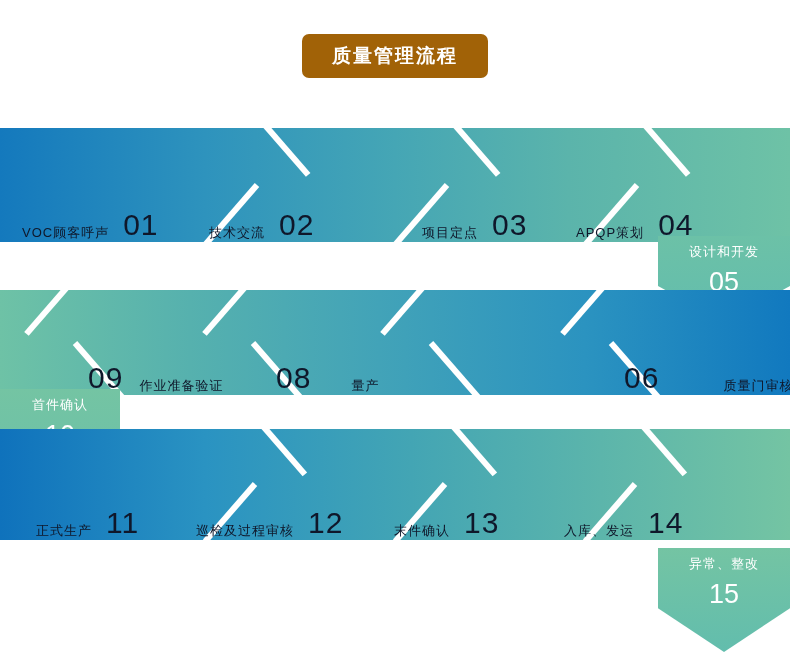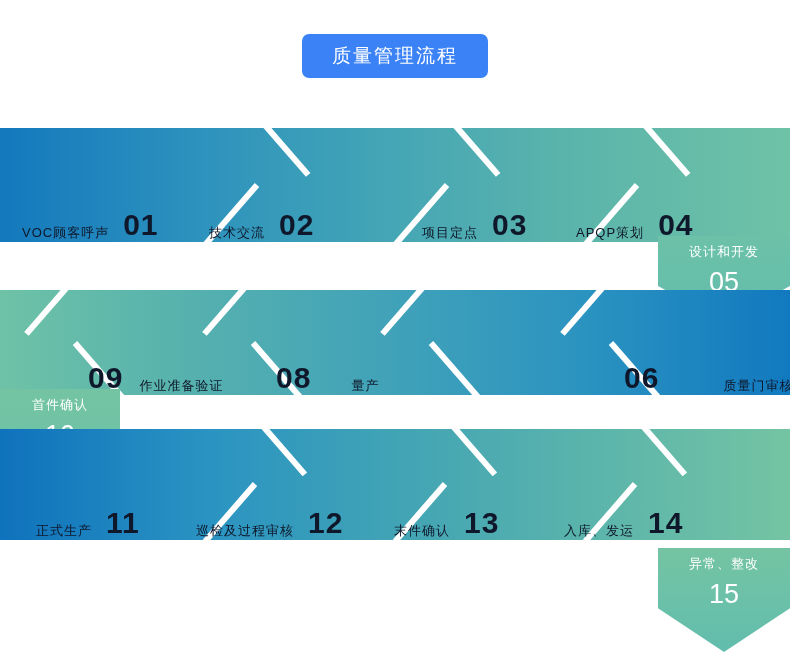--- a/index.html
+++ b/index.html
@@ -14,28 +14,29 @@
 
   
   .title-wrap {
     position: absolute;
     left: 0; top: 34px;
     width: 790px;
     display: flex;
     justify-content: center;
   }
   .title-pill {
-    background: #3b82f6;
+    background: #a16207;
     color: #ffffff;
     font-size: 19px;
     letter-spacing: 2px;
     padding: 12px 30px 13px 30px;
     border-radius: 7px;
     line-height: 1;
     white-space: nowrap;
+    font-weight: bold;
   }
 
   
   .row {
     position: absolute;
     left: 0;
     width: 790px;
     overflow: hidden;
   }
   #row1 { top: 128px;  height: 114px; }
@@ -64,21 +65,21 @@
     align-items: flex-end;
     color: #0f172a;
     white-space: nowrap;
   }
   .cell .label {
     font-size: 13px;
     letter-spacing: 1px;
   }
   .cell .num {
     font-size: 30px;
-    font-weight: 700;
+    font-weight: 400;
     letter-spacing: 1px;
   }
   .cell.ltr .num { margin-left: 14px; }
   .cell.rtl { flex-direction: row; }
   .cell.rtl .num { margin-right: 16px; }
 
   
   .connector {
     position: absolute;
     color: #ffffff;

